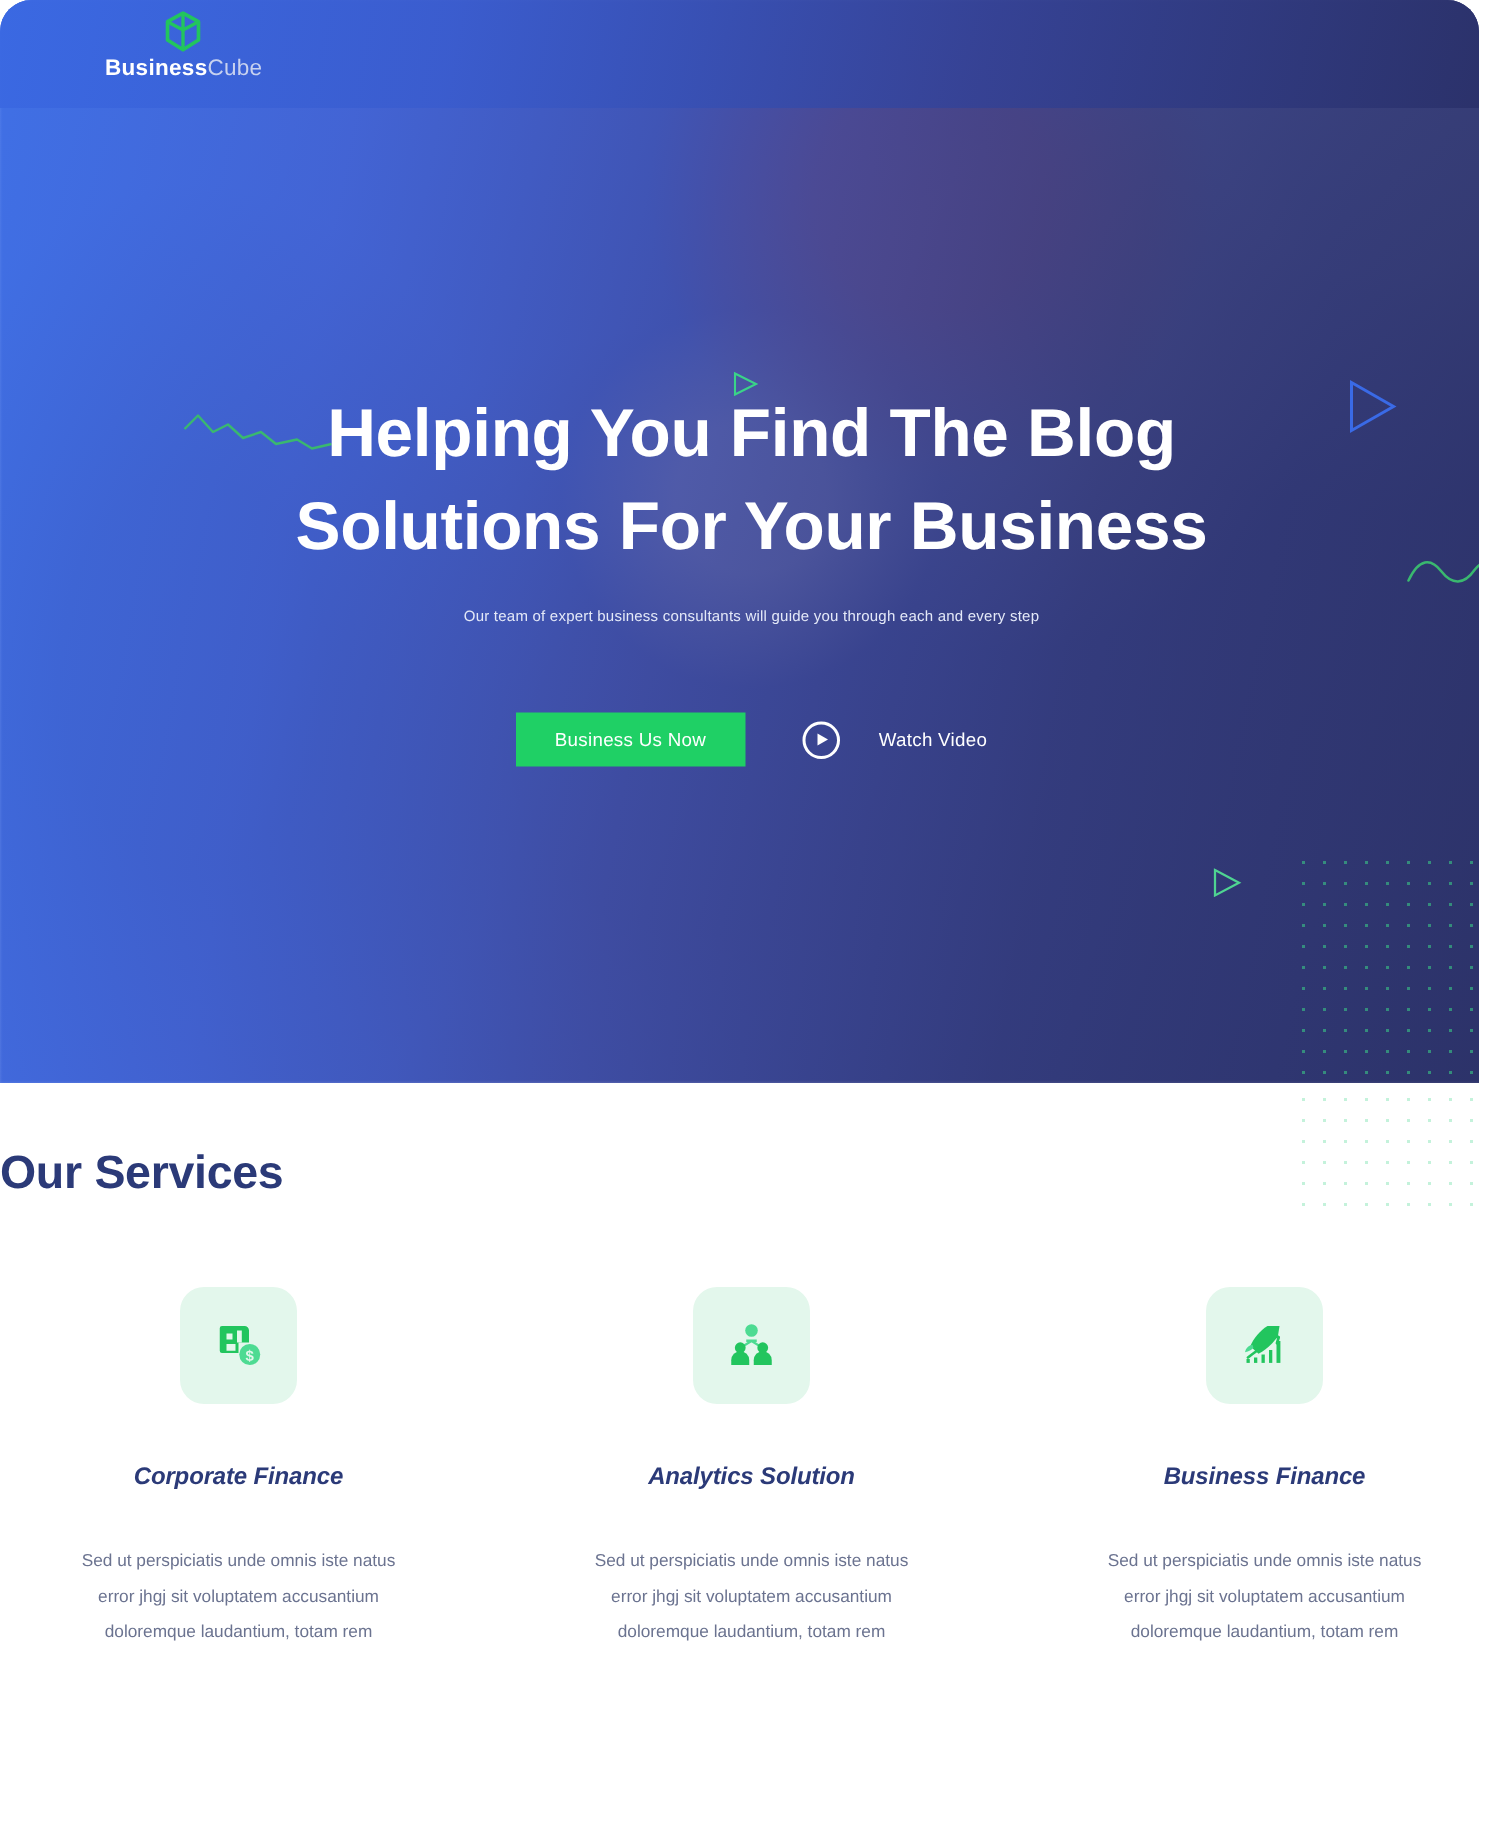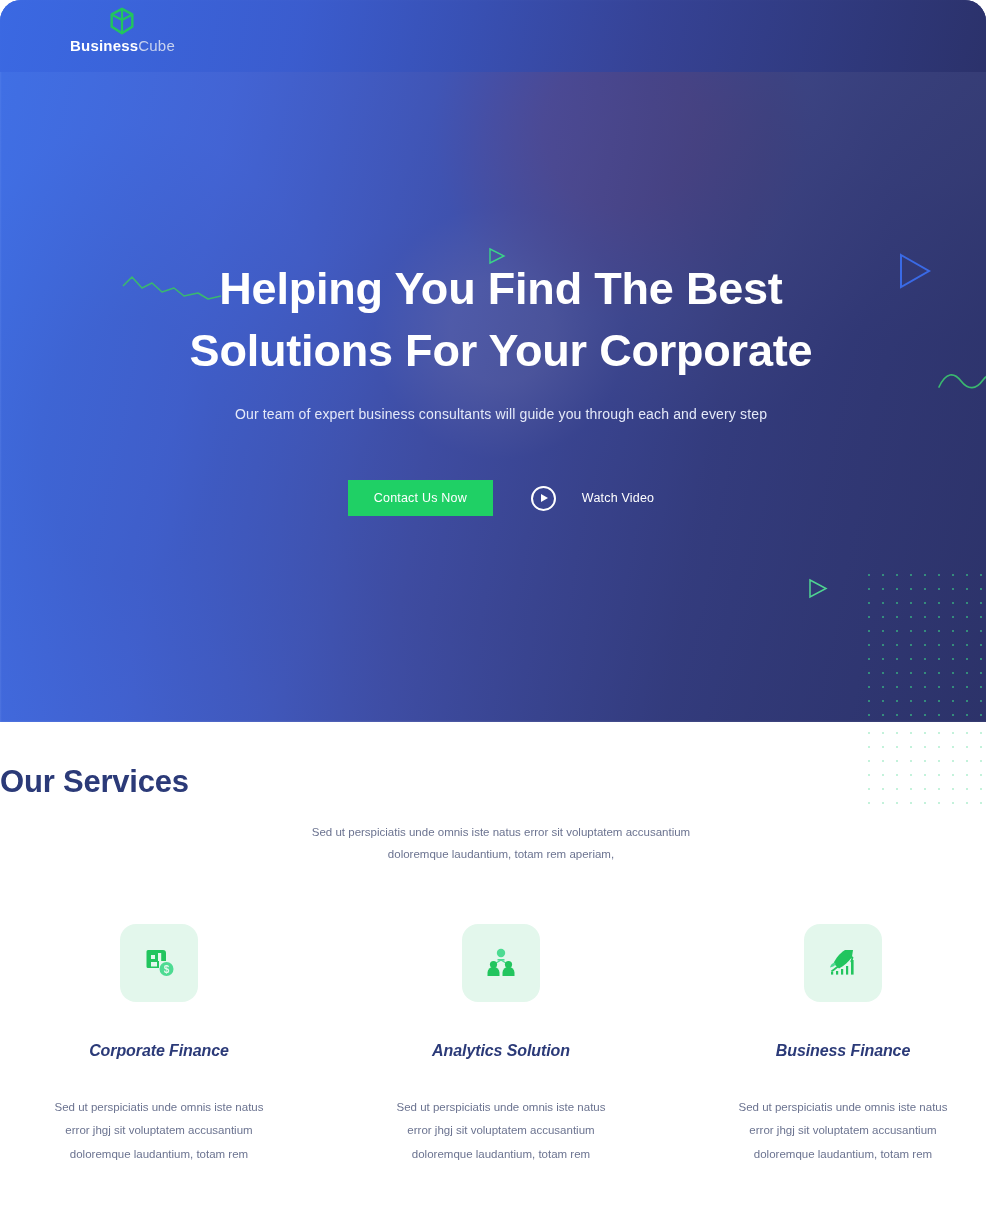--- a/index.html
+++ b/index.html
@@ -86,21 +86,21 @@
     position:absolute; left:0; top:0; width:1002px; height:722px;
     display:flex; flex-direction:column; align-items:center;
     justify-content:flex-start; padding-top:258px; z-index:12;
   }
   .hero-title {
     font-size:45px; line-height:1.38; font-weight:700; color:#fff;
     text-align:center; letter-spacing:-.2px; max-width:760px;
   }
   .hero-title span { display:block; }
   .hero-sub {
-    margin-top:24px; font-size:14px; color:#e4e9f8;
+    margin-top:24px; font-size:10px; color:#e4e9f8;
     text-align:center; letter-spacing:.15px;
   }
   .hero-cta { margin-top:58px; display:flex; align-items:center; gap:38px; }
   .btn-primary {
     background:#1fd065; color:#ffffff; border:none;
     font-family:inherit; font-size:12.5px; font-weight:500;
     padding:0 26px; height:36px; line-height:36px; cursor:pointer;
     letter-spacing:.2px;
   }
   .btn-video { display:flex; align-items:center; gap:26px; cursor:pointer; }
@@ -200,42 +200,41 @@
         </svg>
         <div class="brand-text">
           <span class="b1">Business</span><span class="b2">Cube</span>
         </div>
       </a>
 
     </nav>
 
     <div class="hero-content">
       <h1 class="hero-title">
-        <span>Helping You Find The Best</span>
-        <span>Solutions For Your Corporate</span>
+        <span>Helping You Find The Blog</span>
+        <span>Solutions For Your Business</span>
       </h1>
       <p class="hero-sub">Our team of expert business consultants will guide you through each and every step</p>
 
       <div class="hero-cta">
-        <button class="btn-primary">Contact Us Now</button>
+        <button class="btn-primary">Business Us Now</button>
         <div class="btn-video">
           <span class="play-circle">
             <span class="play-tri"></span>
           </span>
           <span class="btn-video-label">Watch Video</span>
         </div>
       </div>
     </div>
   </section>
 
   <section class="services">
     <div class="dotgrid dotgrid-white" style="top:4px;left:862px;"></div>
 
     <h2 class="sec-title">Our Services</h2>
-    <p class="sec-sub">Sed ut perspiciatis unde omnis iste natus error sit voluptatem accusantium doloremque laudantium, totam rem aperiam,</p>
 
     <div class="cards">
 
       <div class="card">
         <div class="card-icon">
           <svg width="40" height="40" viewBox="0 0 40 40">
             <path d="M9 7h15a3 3 0 0 1 3 3v8h-7v7H9a1.5 1.5 0 0 1-1.5-1.5V8.5A1.5 1.5 0 0 1 9 7z" fill="#22c55e"></path>
             <rect x="12" y="19" width="6" height="4.5" fill="#e3f7ec"></rect>
             <rect x="12" y="12" width="4" height="4" fill="#e3f7ec"></rect>
             <rect x="19" y="10" width="3.2" height="8" fill="#e3f7ec"></rect>

